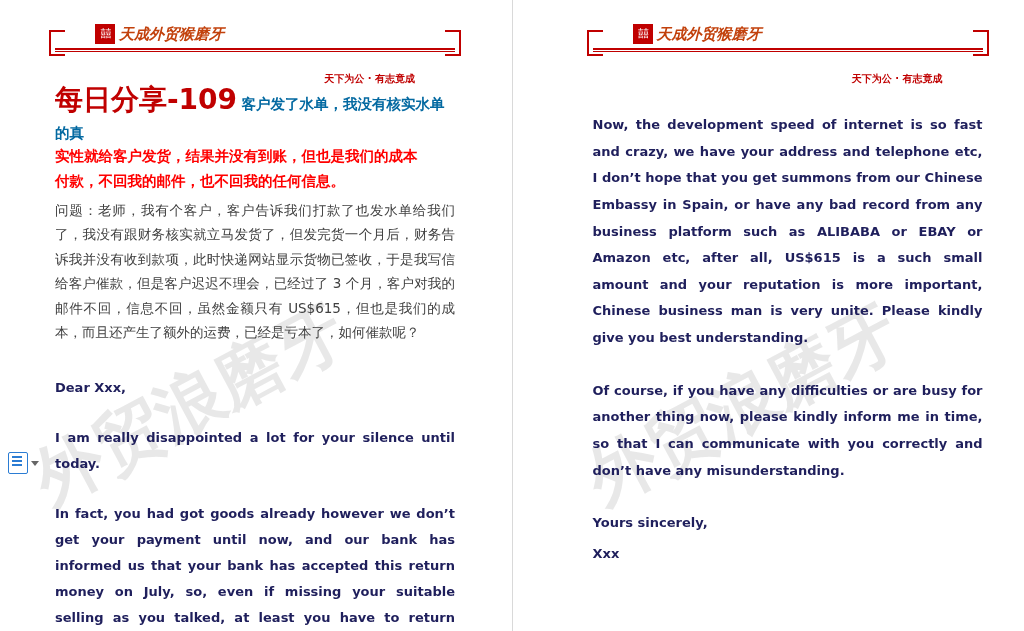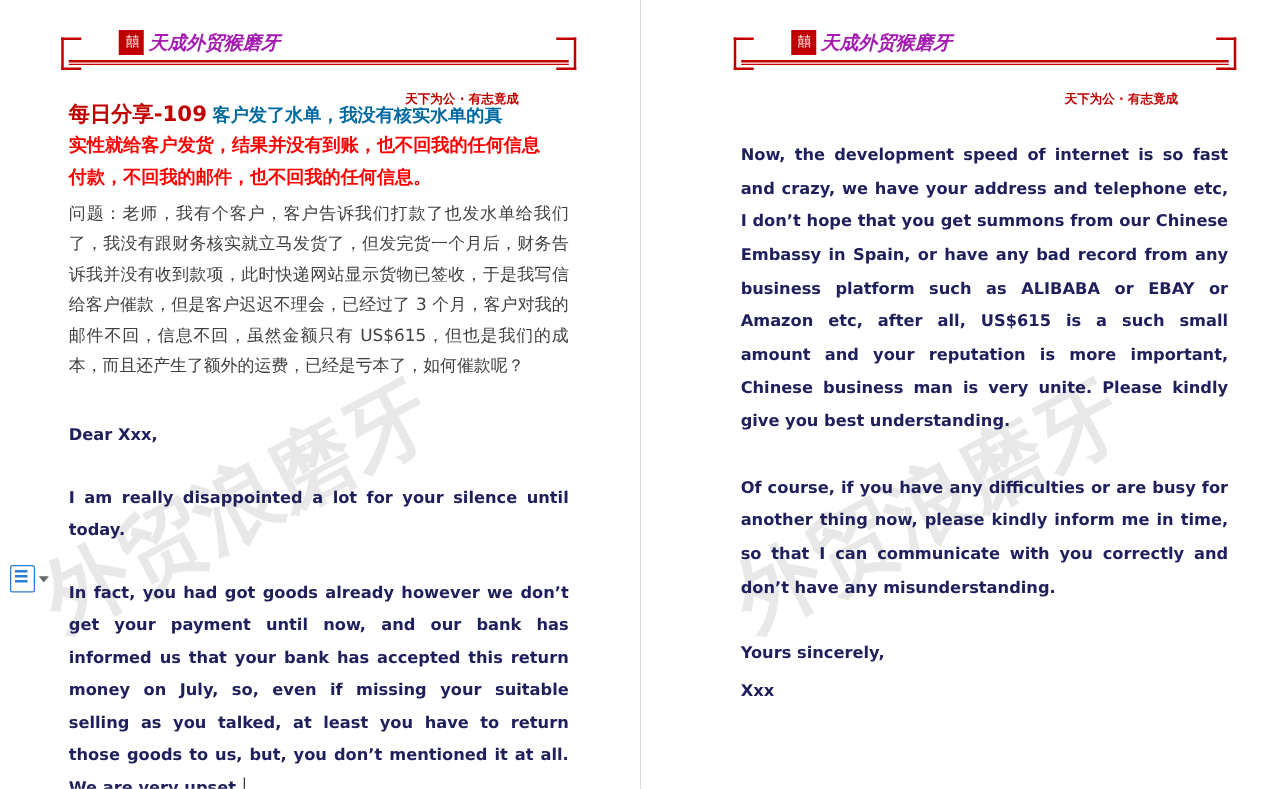--- a/index.html
+++ b/index.html
@@ -84,21 +84,21 @@
     background: #c00000;
     color: #ffffff;
     font-size: 11px;
     line-height: 20px;
     text-align: center;
     font-family: "DejaVu Sans", sans-serif;
     letter-spacing: -2px;
     overflow: hidden;
   }
   .logo-text {
-    color: #a21caf;
+    color: #c2410c;
     font-size: 15px;
     font-weight: bold;
     font-family: "DejaVu Sans", sans-serif;
     font-style: italic;
     white-space: nowrap;
   }
   .slogan {
     position: absolute;
     right: 34px;
     top: 8px;
@@ -112,21 +112,21 @@
     margin-top: 42px;
   }
 
   
   .title-row {
     margin-top: 24px;
     line-height: 1.45;
   }
   .title-main {
     color: #c00000;
-    font-size: 17px;
+    font-size: 28px;
     font-weight: bold;
     font-family: "DejaVu Sans", sans-serif;
   }
   .title-rest {
     color: #0369a1;
     font-size: 14.5px;
     font-weight: bold;
     font-family: "DejaVu Sans", sans-serif;
   }
   .red-para {
@@ -243,21 +243,21 @@
           <div class="logo-mark">囍</div>
           <div class="logo-text">天成外贸猴磨牙</div>
         </div>
         <div class="slogan">天下为公 · 有志竟成</div>
       </div>
 
       <div class="title-row">
         <span class="title-main">每日分享-109</span>
         <span class="title-rest">客户发了水单，我没有核实水单的真</span>
       </div>
-      <p class="red-para">实性就给客户发货，结果并没有到账，也不回我的任何信息</p>
+      <p class="red-para">实性就给客户发货，结果并没有到账，但也是我们的成本</p>
       <p class="red-para">付款，不回我的邮件，也不回我的任何信息。</p>
 
       <p class="q-para">问题：老师，我有个客户，客户告诉我们打款了也发水单给我们了，我没有跟财务核实就立马发货了，但发完货一个月后，财务告诉我并没有收到款项，此时快递网站显示货物已签收，于是我写信给客户催款，但是客户迟迟不理会，已经过了 3 个月，客户对我的邮件不回，信息不回，虽然金额只有 US$615，但也是我们的成本，而且还产生了额外的运费，已经是亏本了，如何催款呢？</p>
 
       <div class="en-block">
         <p>Dear Xxx,</p>
         <p>I am really disappointed a lot for your silence until today.</p>
         <p><span>In fact, you had got goods already however we don’t get your payment until now, and our bank has informed us that your bank has accepted this return money on July, so, even if missing your suitable selling as you talked, at least you have to return those goods to us, but, you don’t mentioned it at all. We are very upset.</span><span class="caret"></span></p>
       </div>
     </div>

